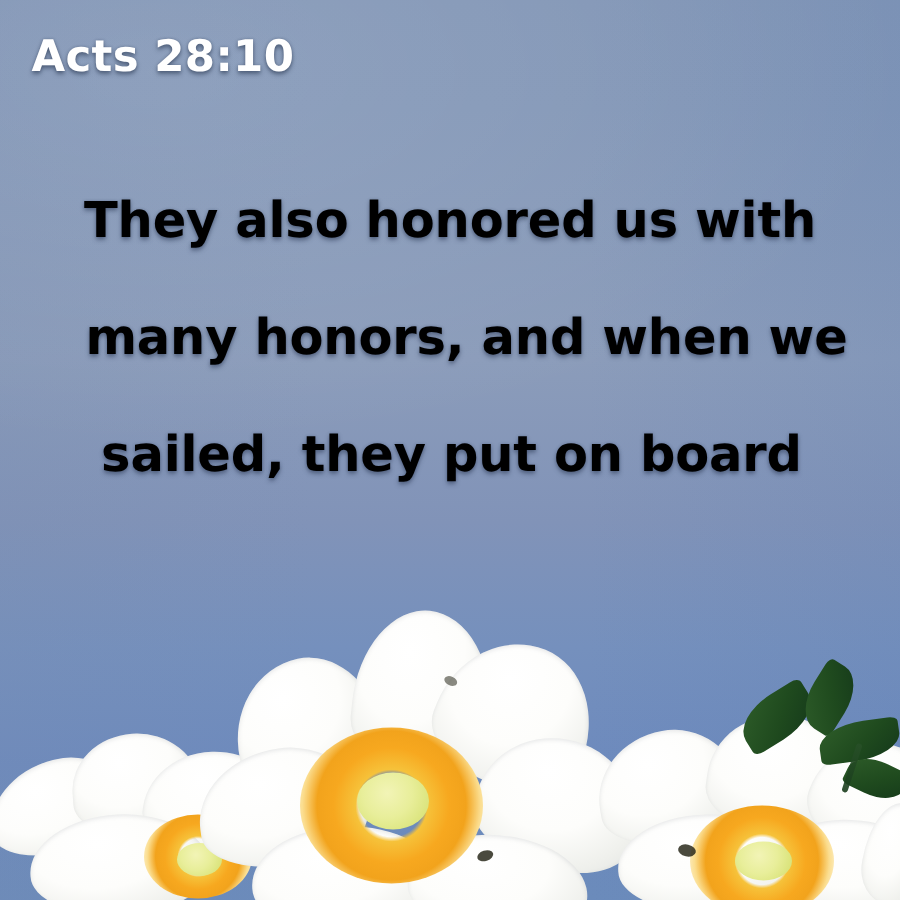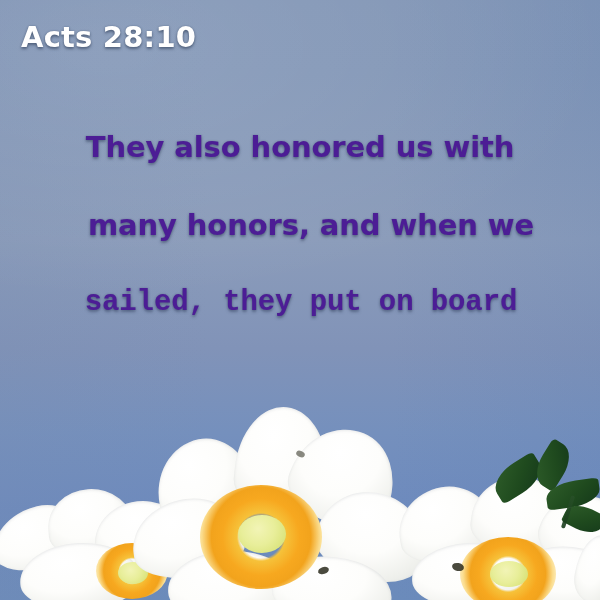--- a/index.html
+++ b/index.html
@@ -56,29 +56,29 @@
   .verse-body {
     position: absolute;
     left: 0;
     top: 108px;
     width: 600px;
     text-align: center;
   }
   .verse-line {
     font-family: "DejaVu Sans", sans-serif;
     font-weight: bold;
-    font-size: 29px;
+    font-size: 33px;
     line-height: 78px;
     letter-spacing: -0.1px;
-    color: #4c1d95;
+    color: #000000;
     text-shadow: 0 2px 3px rgba(45,60,88,0.5), 0 0 2px rgba(45,60,88,0.3);
     white-space: nowrap;
   }
   .verse-line.l2 { padding-left: 22px; text-align: center; }
-  .verse-line.l3 { padding-left: 2px; font-family: Liberation Mono, monospace; }
+  .verse-line.l3 { padding-left: 2px; }
   .verse-line.l4 { letter-spacing: 0.1px; }
 
   
   .flower-field {
     position: absolute;
     left: 0;
     bottom: 0;
     width: 600px;
     height: 185px;
   }

